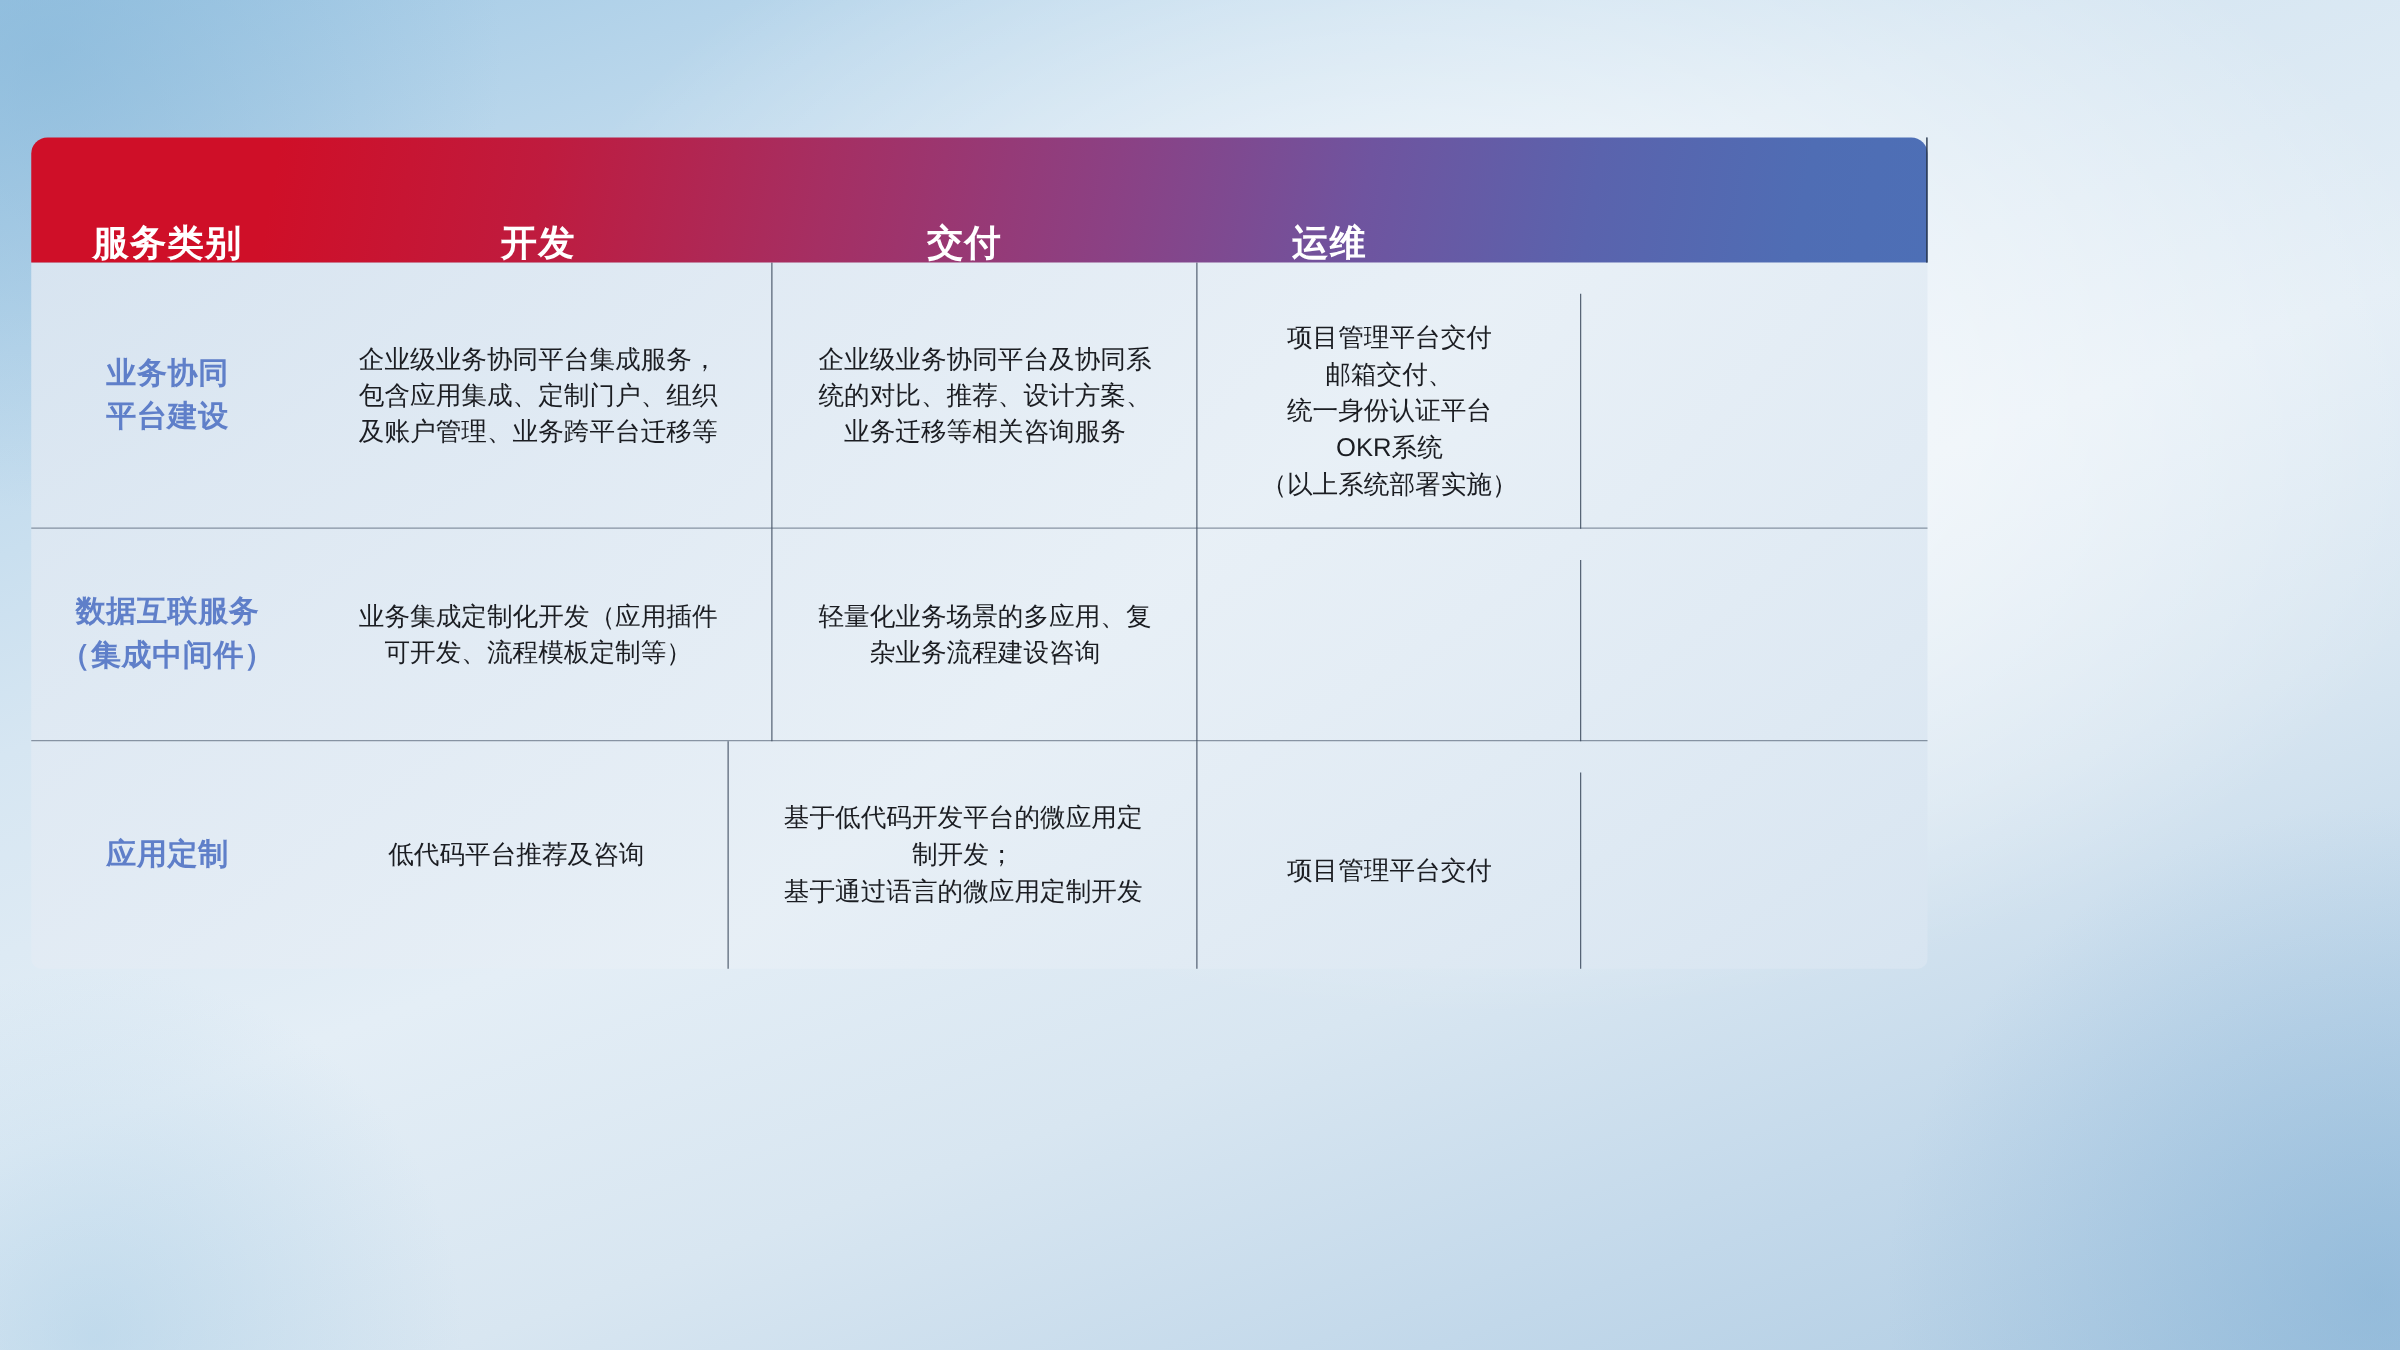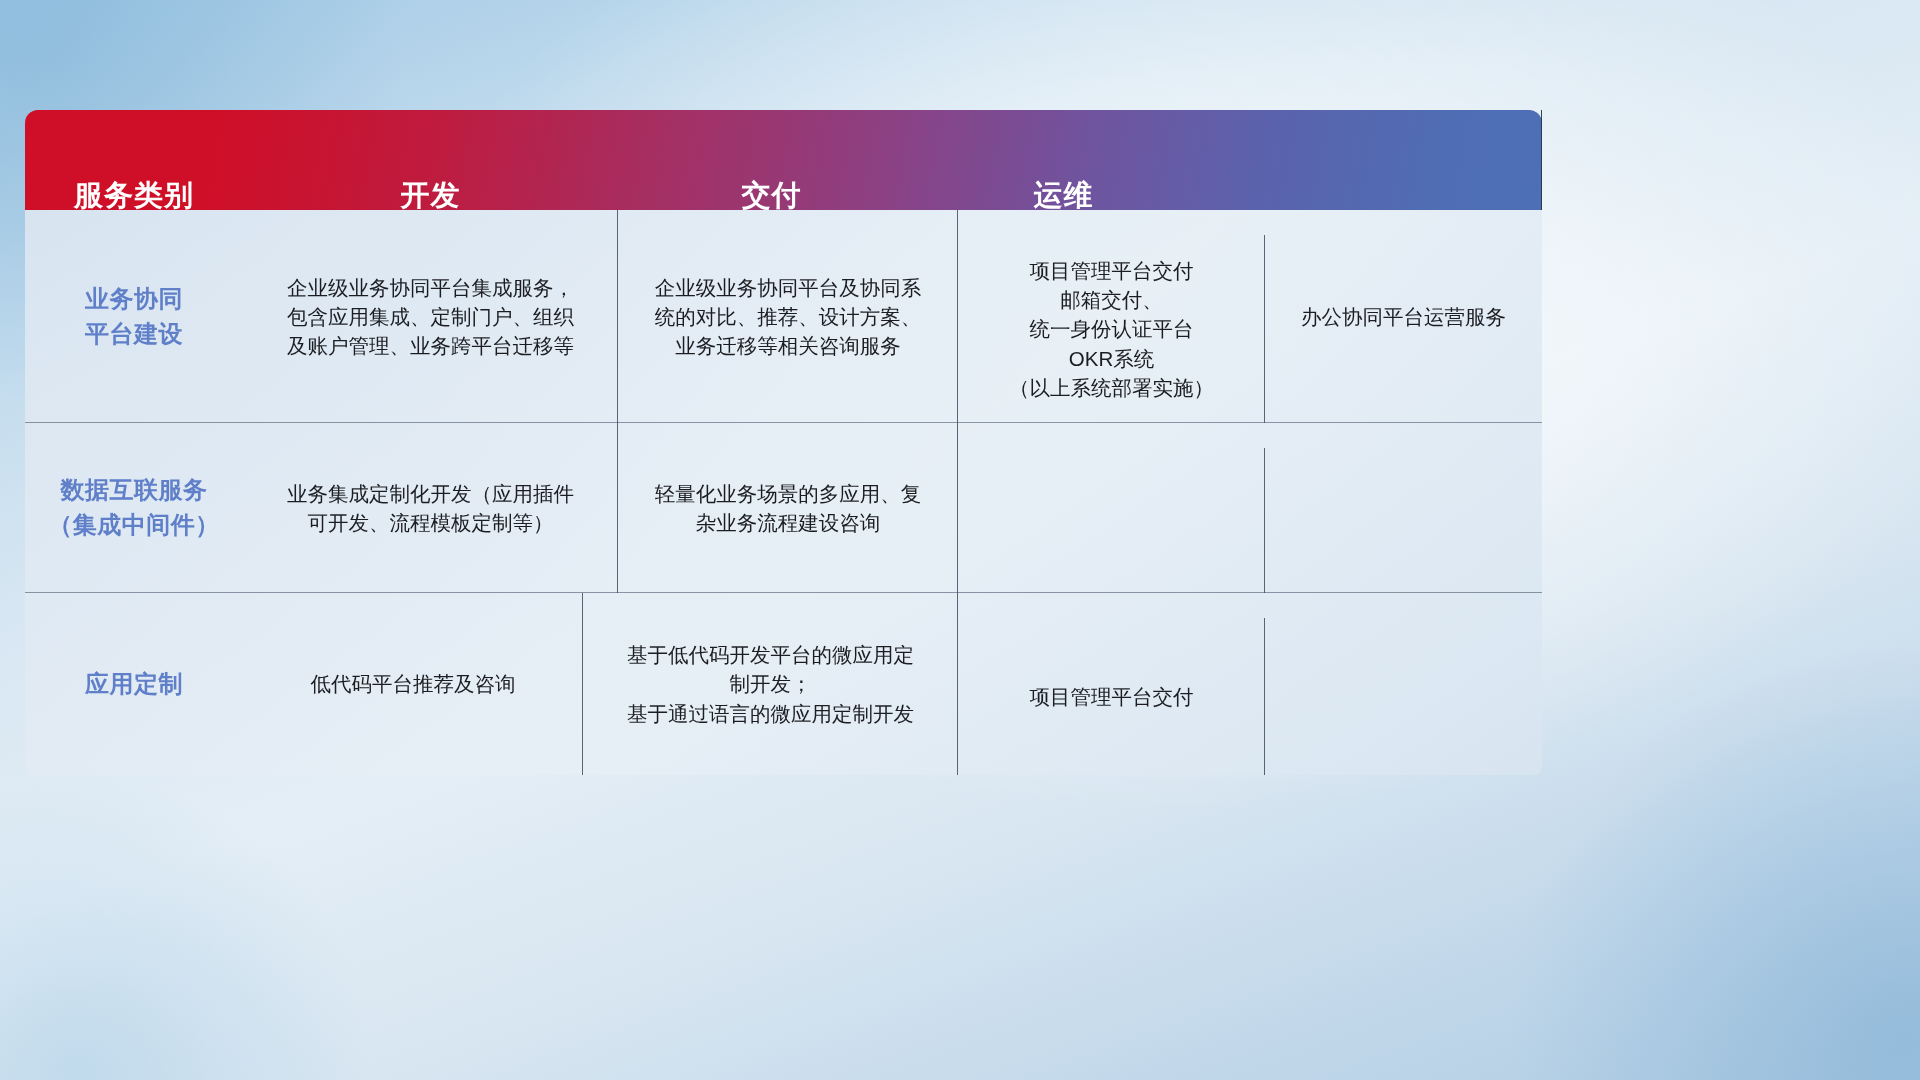--- a/index.html
+++ b/index.html
@@ -196,23 +196,20 @@
 统的对比、推荐、设计方案、
 业务迁移等相关咨询服务</span>
       </div>
       <div class="cell c-deliv">
         <span class="celltext">项目管理平台交付
 邮箱交付、
 统一身份认证平台
 OKR系统
 （以上系统部署实施）</span>
       </div>
-      <div class="cell c-ops">
-        <span class="celltext">办公协同平台运营服务</span>
-      </div>
     </div>
 
     <div class="trow r2">
       <div class="cell c-label">
         <span class="rowlabel">数据互联服务
 （集成中间件）</span>
       </div>
       <div class="cell c-dev">
         <span class="celltext">业务集成定制化开发（应用插件
 可开发、流程模板定制等）</span>

